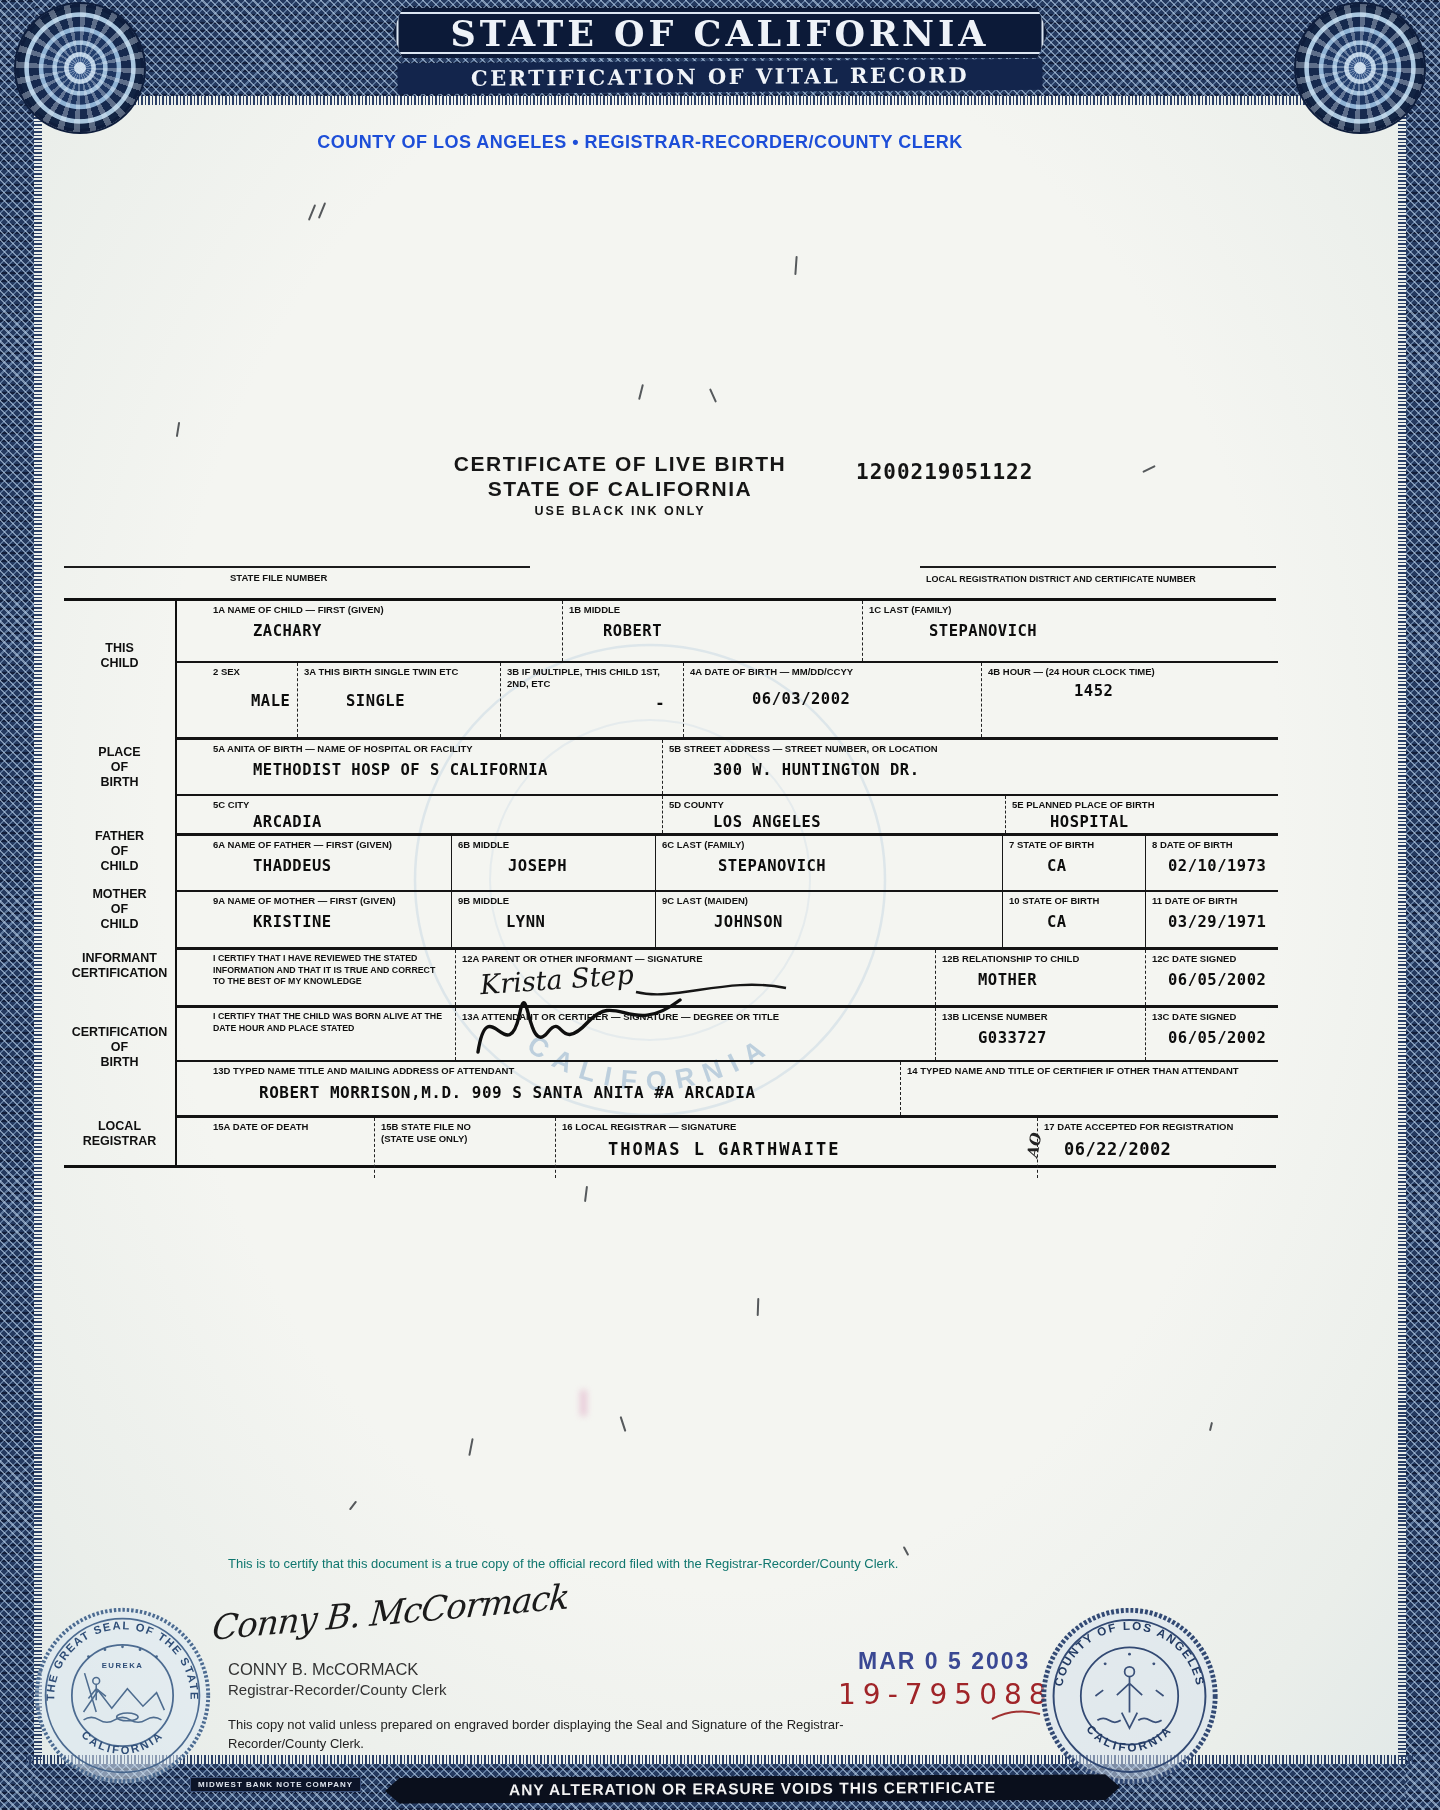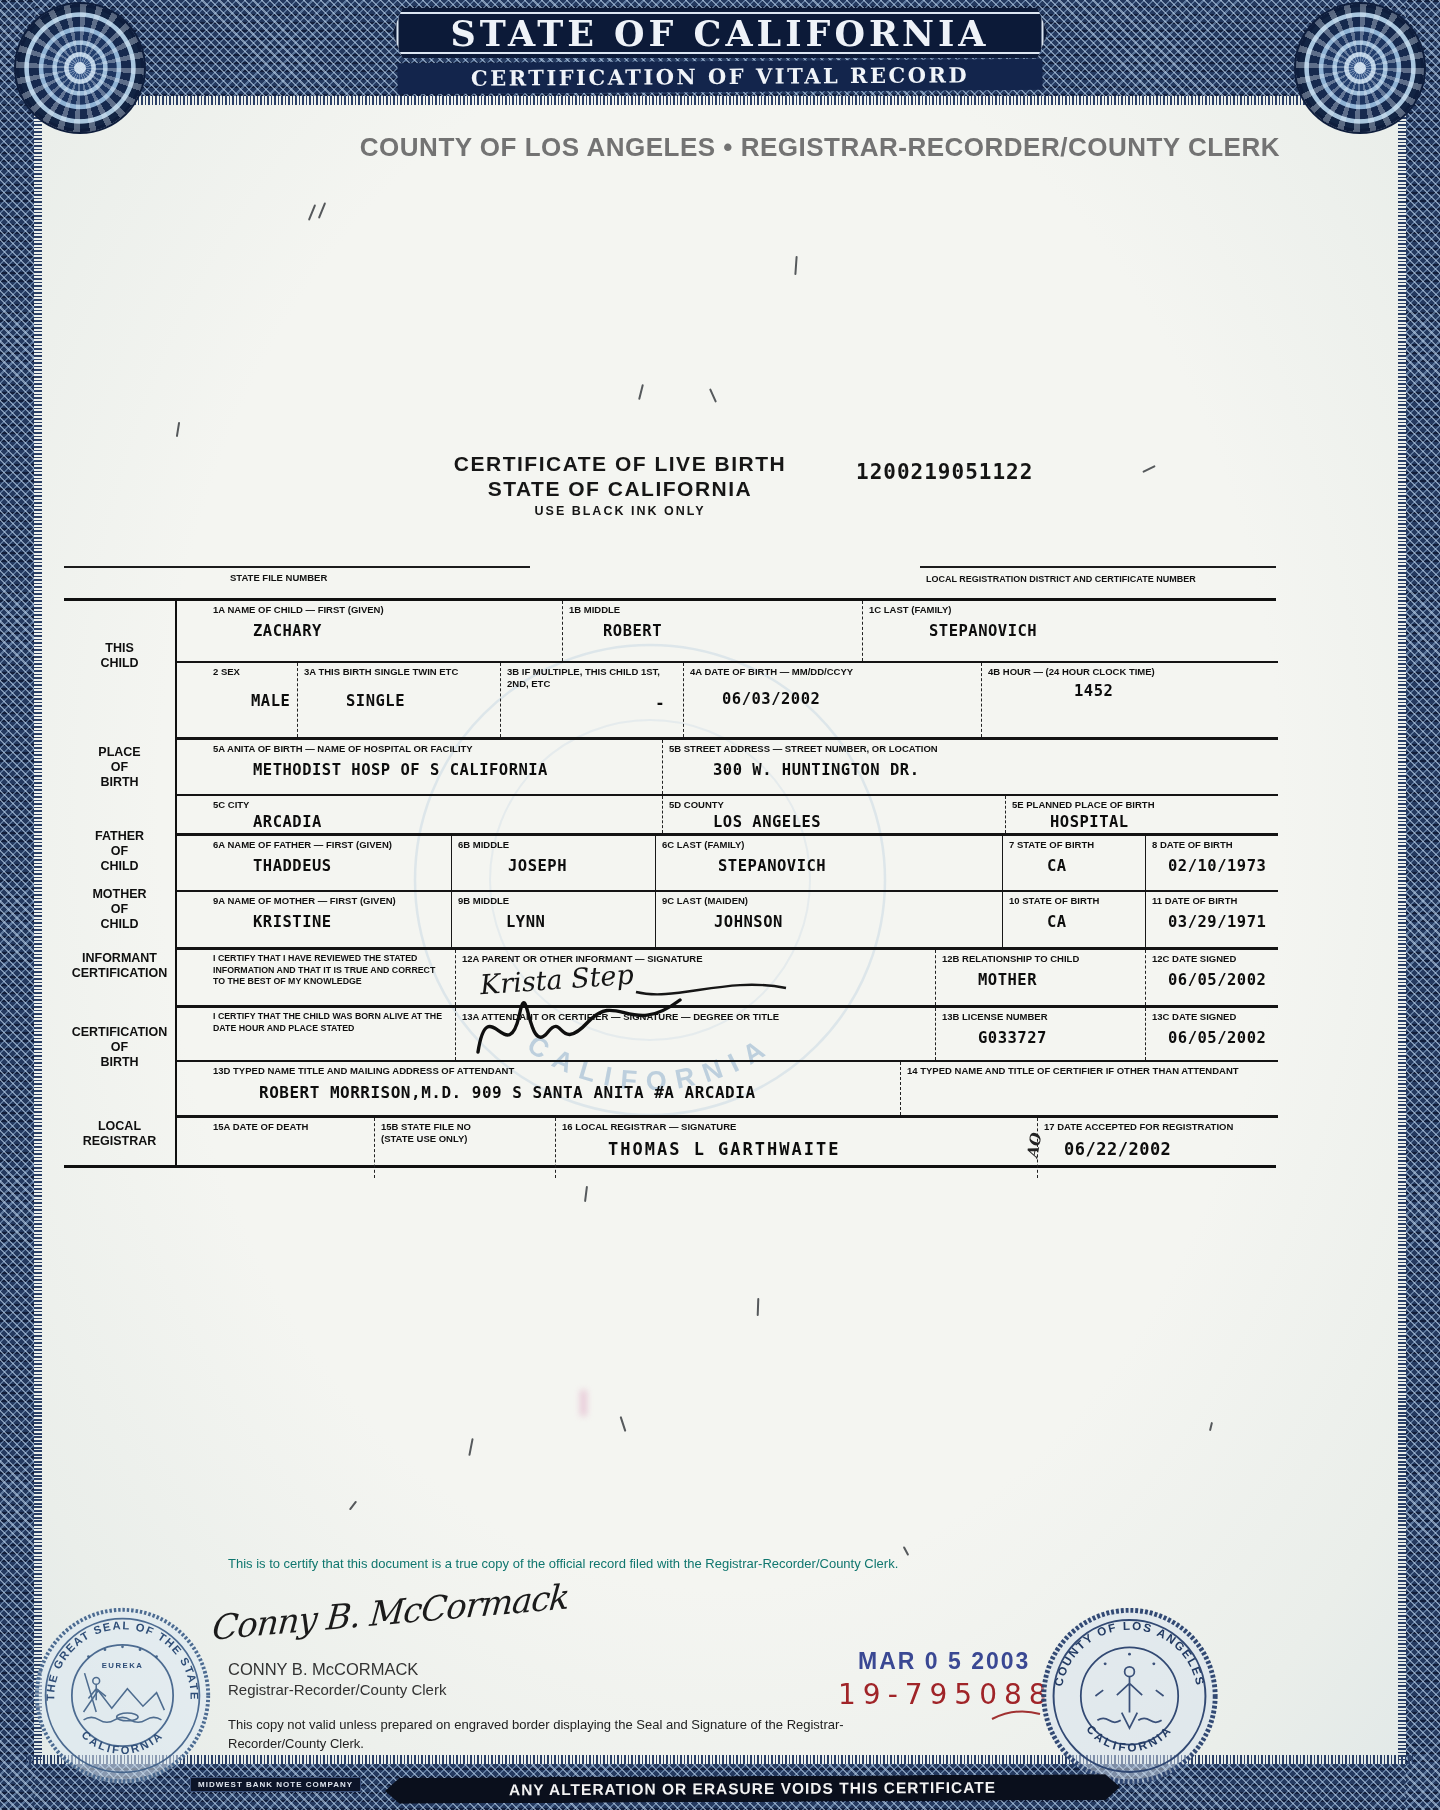--- a/index.html
+++ b/index.html
@@ -34,22 +34,22 @@
   .rosette.tl{top:4px;left:16px;} .rosette.tr{top:4px;right:16px;}
   
   .banner1{position:absolute;z-index:5;top:8px;left:50%;transform:translateX(-50%);
     width:655px;height:50px;background:#0c1a38;color:#eef2f8;display:flex;align-items:center;justify-content:center;
     font-family:"DejaVu Serif",serif;font-weight:bold;font-size:35px;letter-spacing:4px;
     clip-path:polygon(1.5% 0,98.5% 0,100% 50%,98.5% 100%,1.5% 100%,0 50%);
     box-shadow:inset 0 0 0 4px #0c1a38, inset 0 0 0 6px #dce6f2;}
   .banner2{position:absolute;z-index:5;top:61px;left:50%;transform:translateX(-50%) rotate(-0.4deg);
     width:645px;height:31px;background:#13254c;color:#f0f4f9;display:flex;align-items:center;justify-content:center;
     font-family:"DejaVu Serif",serif;font-weight:bold;font-size:21px;letter-spacing:2.5px;}
-  .county{position:absolute;z-index:2;top:132px;left:0;width:1280px;text-align:right;
-    font-size:26px;font-weight:bold;letter-spacing:.5px;color:#737373;}
+  .county{position:absolute;z-index:2;top:132px;left:0;width:1280px;text-align:center;
+    font-size:18px;font-weight:bold;letter-spacing:.5px;color:#1d4ed8;}
   
   .ct{position:absolute;z-index:2;left:360px;width:520px;text-align:center;font-weight:bold;color:#161616;}
   .ct1{top:452px;font-size:21px;letter-spacing:1.5px;}
   .ct2{top:477px;font-size:21px;letter-spacing:1.5px;}
   .ct3{top:504px;font-size:12.5px;letter-spacing:2px;}
   .cert-num{position:absolute;z-index:2;top:460px;left:856px;font-family:"DejaVu Sans Mono",monospace;
     font-weight:bold;font-size:21px;letter-spacing:1px;color:#141414;}
   .hline{position:absolute;z-index:2;height:2px;background:#1c1c1c;}
   .sfn-label{position:absolute;z-index:2;top:572px;left:230px;font-size:9.5px;font-weight:bold;}
   .lrd-label{position:absolute;z-index:2;top:574px;left:926px;font-size:9px;font-weight:bold;}
@@ -186,21 +186,21 @@
         <div class="fcell" style="left:120px;width:203px;">
           <div class="flabel">3A THIS BIRTH SINGLE TWIN ETC</div>
           <div class="fvalue" style="margin-left:42px;margin-top:14px;">SINGLE</div>
         </div>
         <div class="fcell" style="left:323px;width:183px;">
           <div class="flabel" style="text-align:left;">3B IF MULTIPLE, THIS CHILD 1ST, 2ND, ETC</div>
           <div class="fvalue" style="text-align:right;margin-right:14px;margin-top:4px;">-</div>
         </div>
         <div class="fcell" style="left:506px;width:298px;">
           <div class="flabel">4A DATE OF BIRTH — MM/DD/CCYY</div>
-          <div class="fvalue" style="margin-left:32px;margin-top:12px;">06/03/2002</div>
+          <div class="fvalue" style="margin-left:62px;margin-top:12px;">06/03/2002</div>
         </div>
         <div class="fcell" style="left:804px;width:297px;">
           <div class="flabel">4B HOUR — (24 HOUR CLOCK TIME)</div>
           <div class="fvalue" style="margin-left:86px;margin-top:4px;">1452</div>
         </div>
       </div>
 
       <div class="frow" style="height:56px;">
         <div class="fcell first" style="left:0;width:485px;">
           <div class="flabel">5A ANITA OF BIRTH — NAME OF HOSPITAL OR FACILITY</div>

